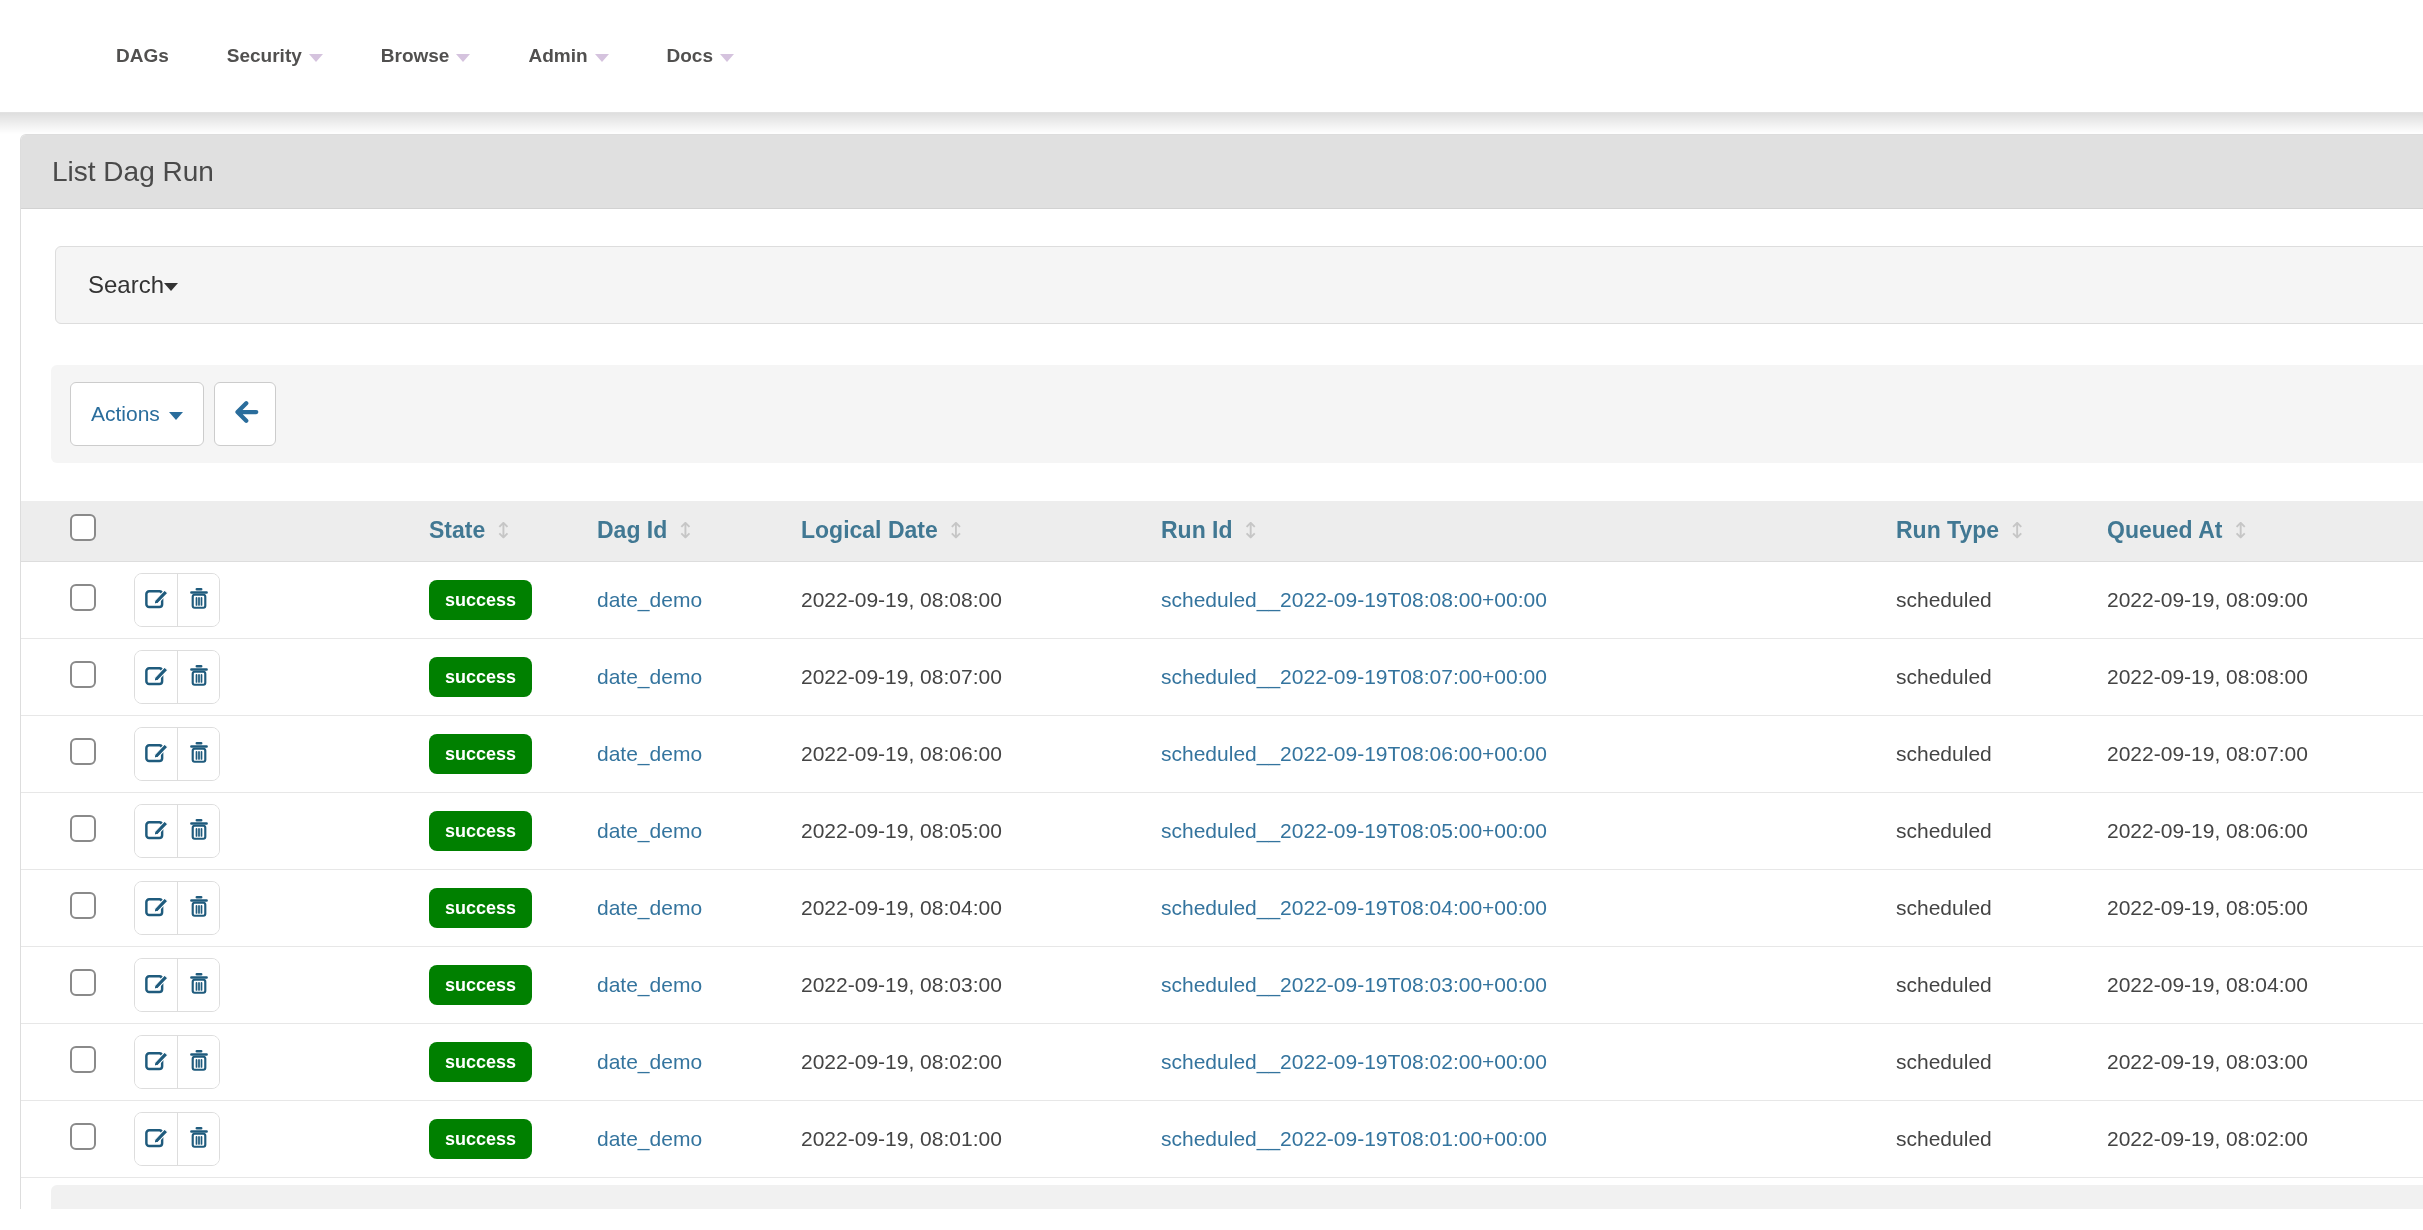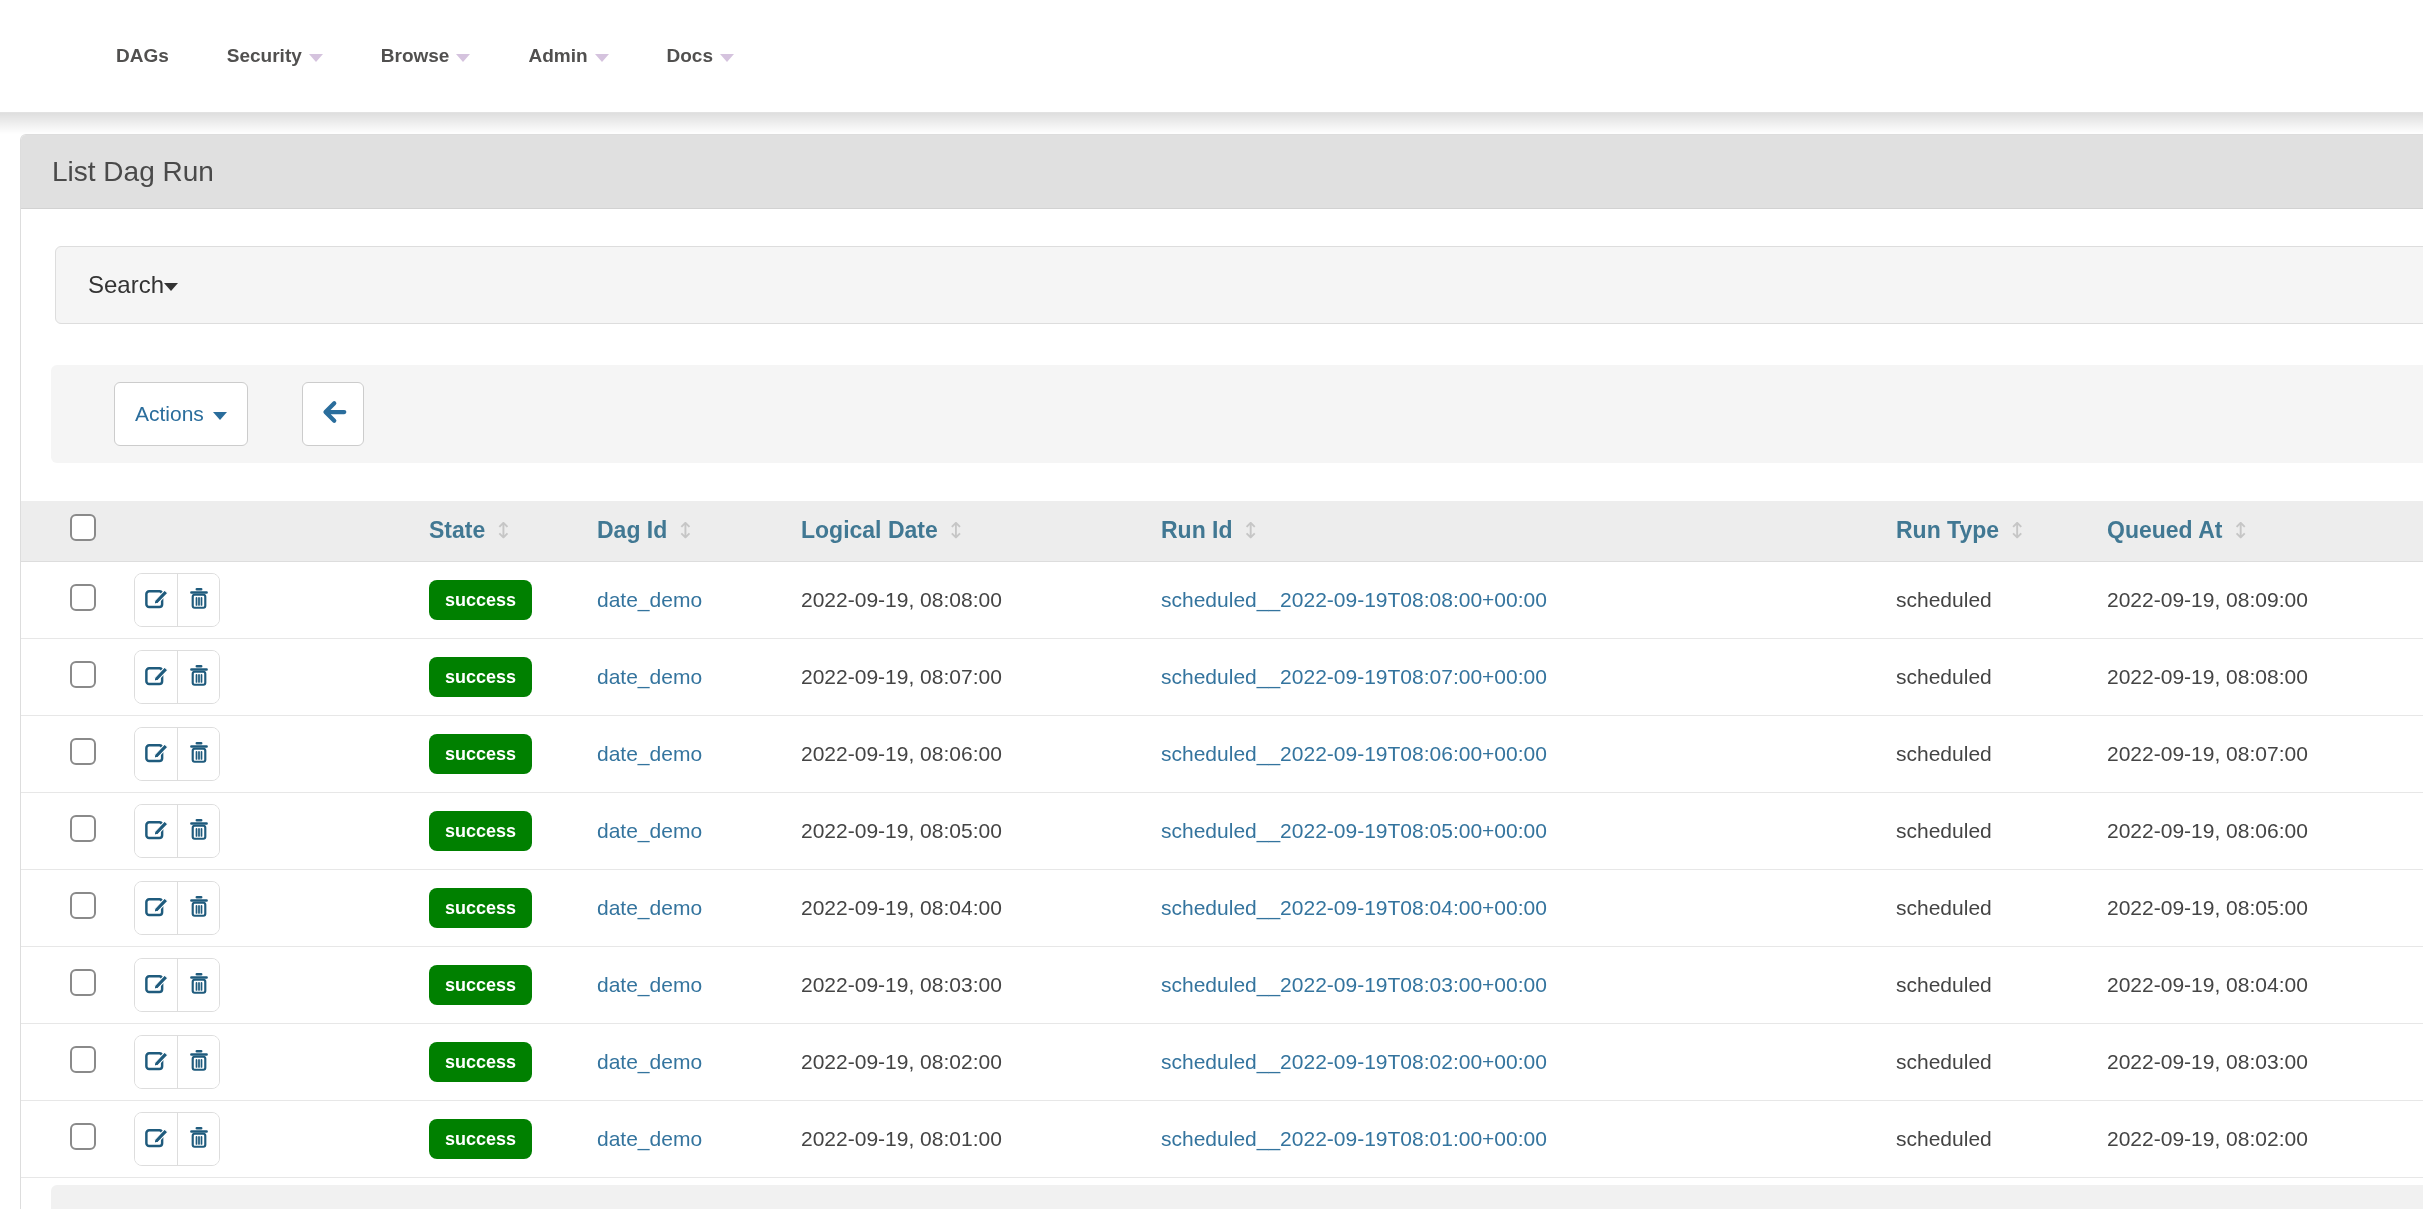--- a/index.html
+++ b/index.html
@@ -34,21 +34,21 @@
                   border:1px solid #ddd; border-radius:6px; display:flex;
                   align-items:center; padding-left:32px; cursor:pointer; }
   .search-label { font-size:24px; color:#333; margin-right:0; }
   .search-caret { color:#333; margin-top:4px; }
 
   
   .actions-well { margin:41px 0 0 30px; width:2399px; height:98px; background:#f5f5f5;
                   border-radius:6px; display:flex; align-items:center;
                   padding-left:19px; gap:10px; }
   .btn { height:64px; background:#fff; border:1px solid #ccc; border-radius:6px;
-         display:flex; align-items:center; justify-content:center; cursor:pointer;margin-left:44px; }
+         display:flex; align-items:center; justify-content:center; cursor:pointer; }
   .actions-btn { padding:0 20px; gap:9px; font-size:21px; color:#2a6d9c; }
   .actions-caret { color:#2a6d9c; margin-top:3px; }
   .back-btn { width:62px; }
 
   
   table { margin-top:38px; width:2440px; border-collapse:collapse; table-layout:fixed; }
   th, td { text-align:left; vertical-align:middle; }
   thead th { height:60px; background:#ededed; border-bottom:1px solid #ddd;
              font-size:23px; font-weight:bold; color:#417893; }
   tbody td { height:77px; border-bottom:1px solid #e7e7e7; font-size:21px; color:#444; }

